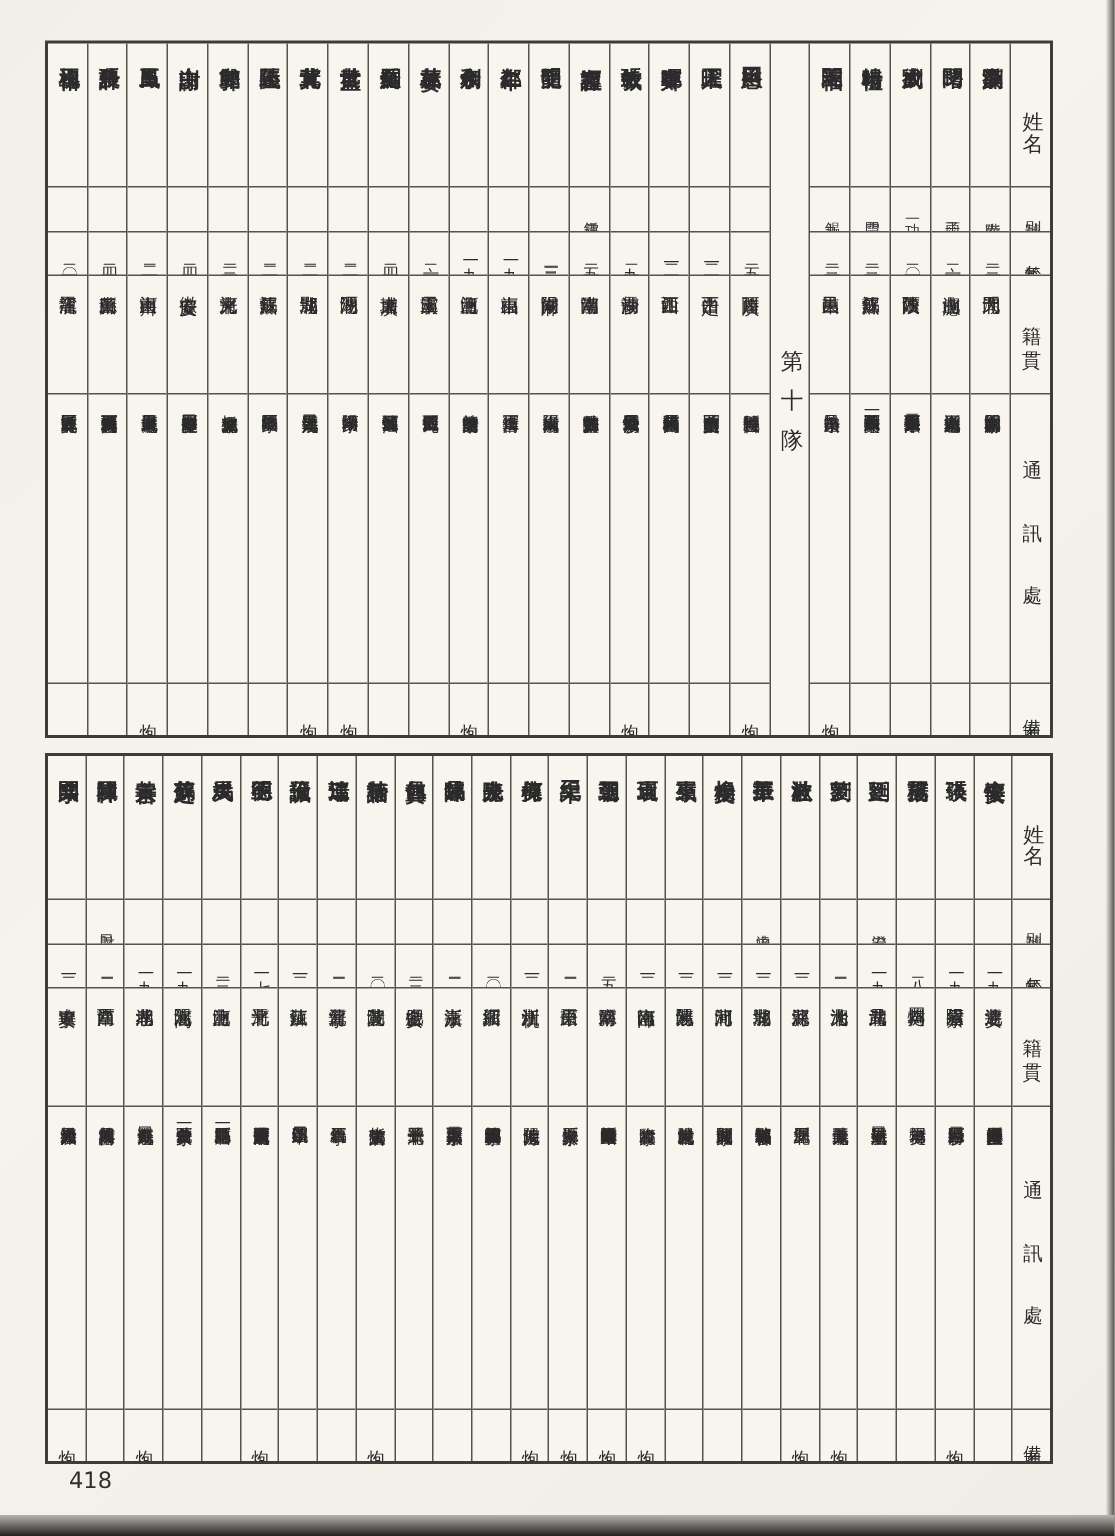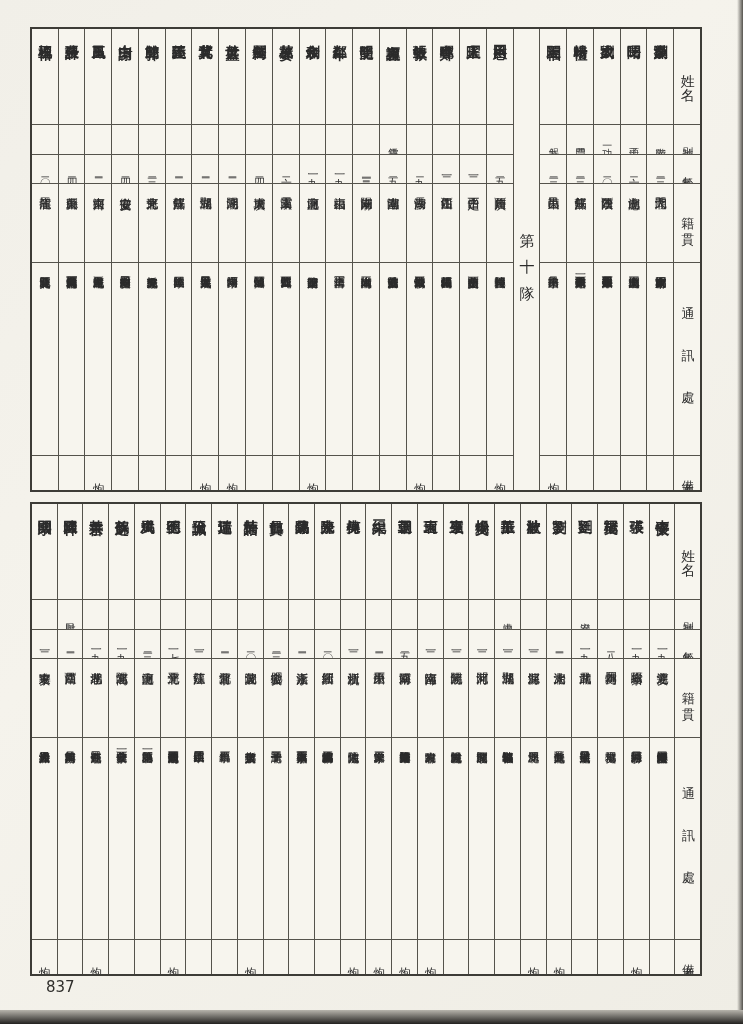--- a/index.html
+++ b/index.html
@@ -501,16 +501,16 @@
       </div>
       <div class="vcol person-col">
         <div class="cell cell-name">宗開國</div>
         <div class="cell cell-alias"></div>
         <div class="cell cell-age">二一</div>
         <div class="cell cell-native">遼寧安東</div>
         <div class="cell cell-address">天津法界海大道人和棧</div>
         <div class="cell cell-remarks">炮</div>
       </div>
     </div>
-  <div class="page-number">837</div>
+  <div class="page-number">418</div>
   <div class="edge-right"></div>
   <div class="edge-bottom"></div>
 </div>
 
 </body></html>

